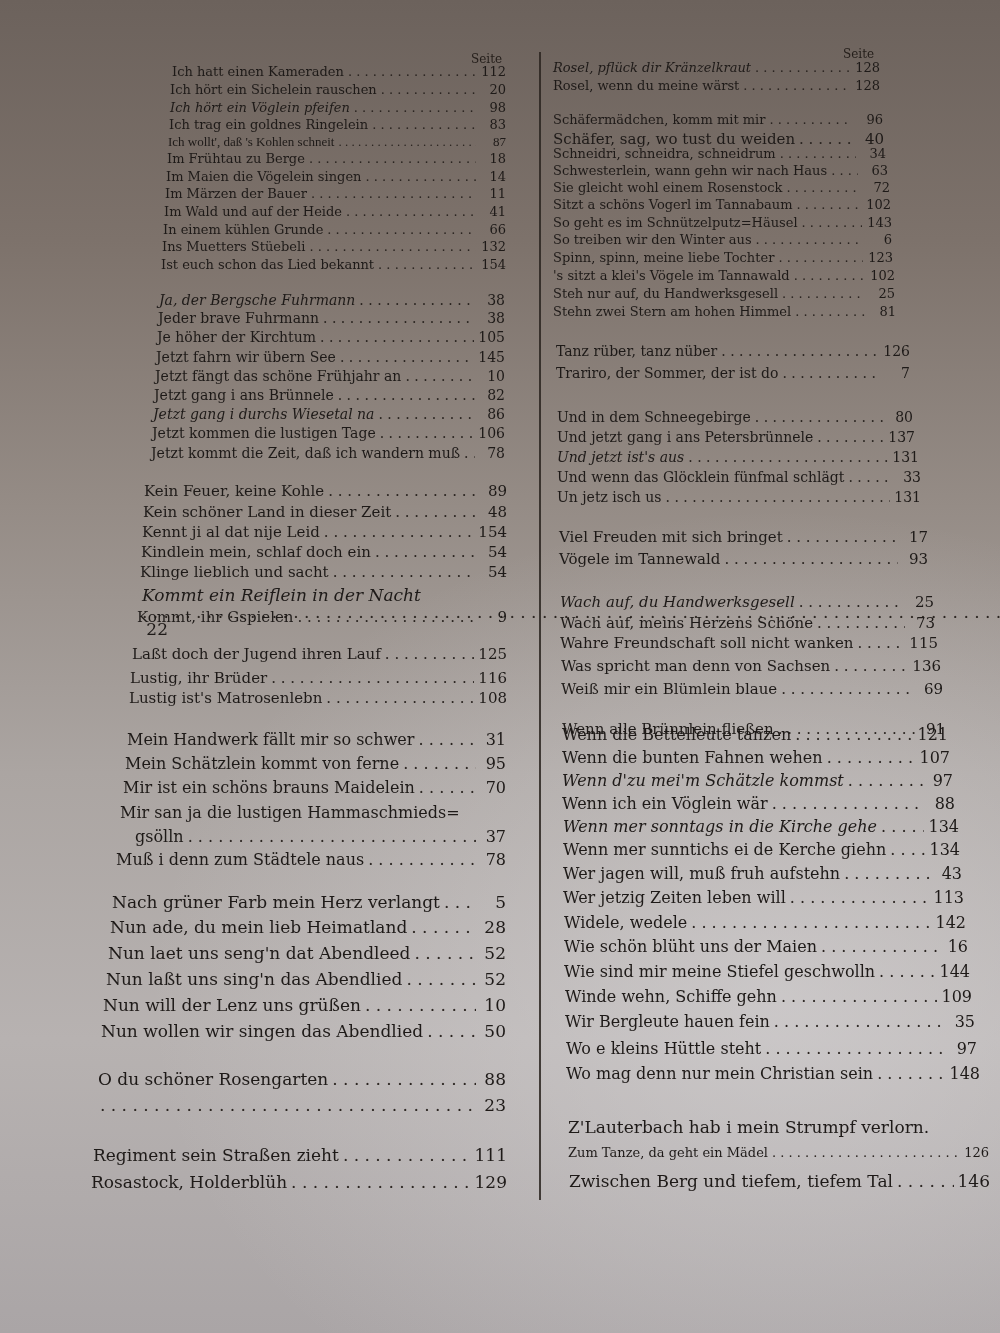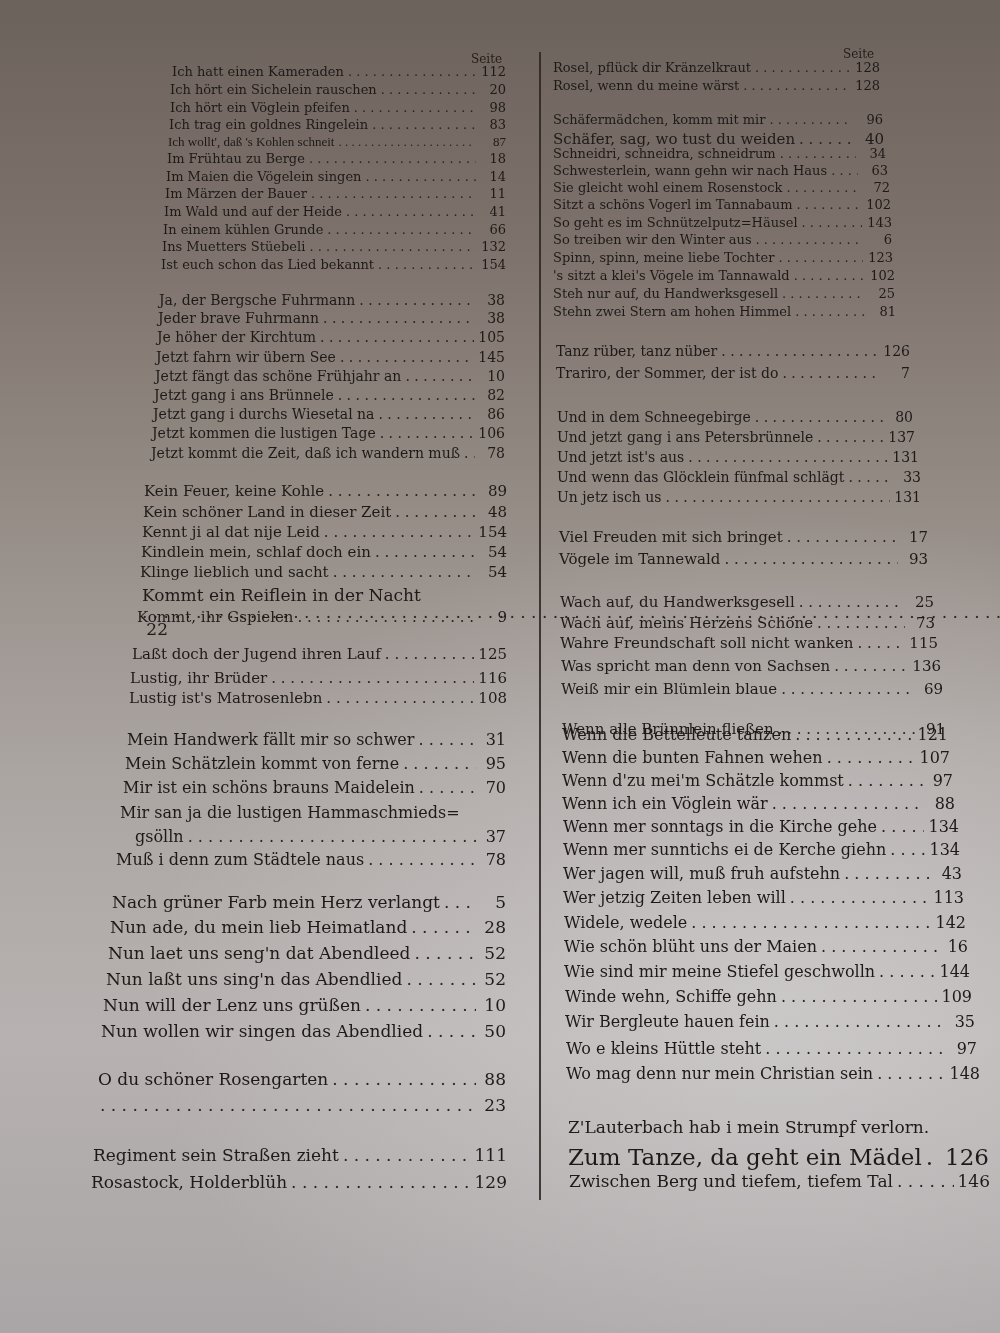--- a/index.html
+++ b/index.html
@@ -17,21 +17,21 @@
   .seite { position:absolute; font-size:12px; color:#241e1a; }
   .divider { position:absolute; left:539px; top:52px; width:2px; height:1148px; background:#2a2420; opacity:0.85; }
   .entry {
     position:absolute; display:flex; align-items:baseline; white-space:nowrap;
     line-height:1;
   }
   .entry .title { flex:0 0 auto; }
   .entry .dots { flex:1 1 auto; overflow:hidden; margin:0 4px; letter-spacing:2px; color:#2a2420; }
   .entry .dots::before { content:". . . . . . . . . . . . . . . . . . . . . . . . . . . . . . . . . . . . . . . . . . . . . . . . . . . . . . . . . . . . . . . . . . . . . . . . . . . . . . . . . . . . . . ."; letter-spacing:0; }
   .entry .page { flex:0 0 auto; text-align:right; min-width:26px; }
-  .italic .title { }
+  .italic .title { font-style:italic; }
 </style>
 </head>
 <body>
 
 <div class="seite" style="left:471px; top:52px;">Seite</div>
 <div class="seite" style="left:843px; top:47px;">Seite</div>
 <div class="divider"></div>
 
 <div class="col col-left" id="left">
     <div class="entry" style="left: 172px; width: 334px; top: 65px; font-size: 13px;">
@@ -486,21 +486,21 @@
     <div class="entry" style="left: 26px; width: 414px; top: 1066px; font-size: 16px;">
       <span class="title">Wo mag denn nur mein Christian sein</span>
       <span class="dots"></span>
       <span class="page">148</span>
     </div>
     <div class="entry" style="left: 28px; width: 420px; top: 1119px; font-size: 17px; gap: 36px;">
       <span class="title">Z'Lauterbach hab i mein Strumpf verlorn.</span>
       <span class="dots"></span>
       <span class="page">118</span>
     </div>
-    <div class="entry" style="left: 28px; width: 421px; top: 1146px; font-size: 23px;">
+    <div class="entry" style="left: 28px; width: 421px; top: 1146px; font-size: 13px;">
       <span class="title">Zum Tanze, da geht ein Mädel</span>
       <span class="dots"></span>
       <span class="page">126</span>
     </div>
     <div class="entry" style="left: 29px; width: 421px; top: 1173px; font-size: 17px;">
       <span class="title">Zwischen Berg und tiefem, tiefem Tal</span>
       <span class="dots"></span>
       <span class="page">146</span>
     </div>
   </div>

